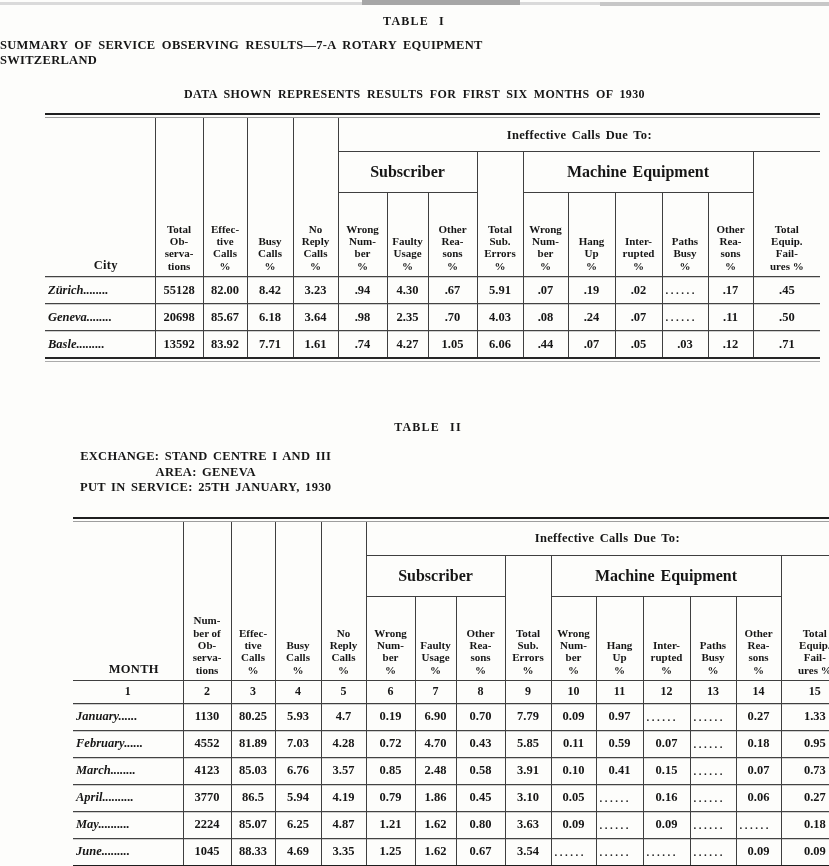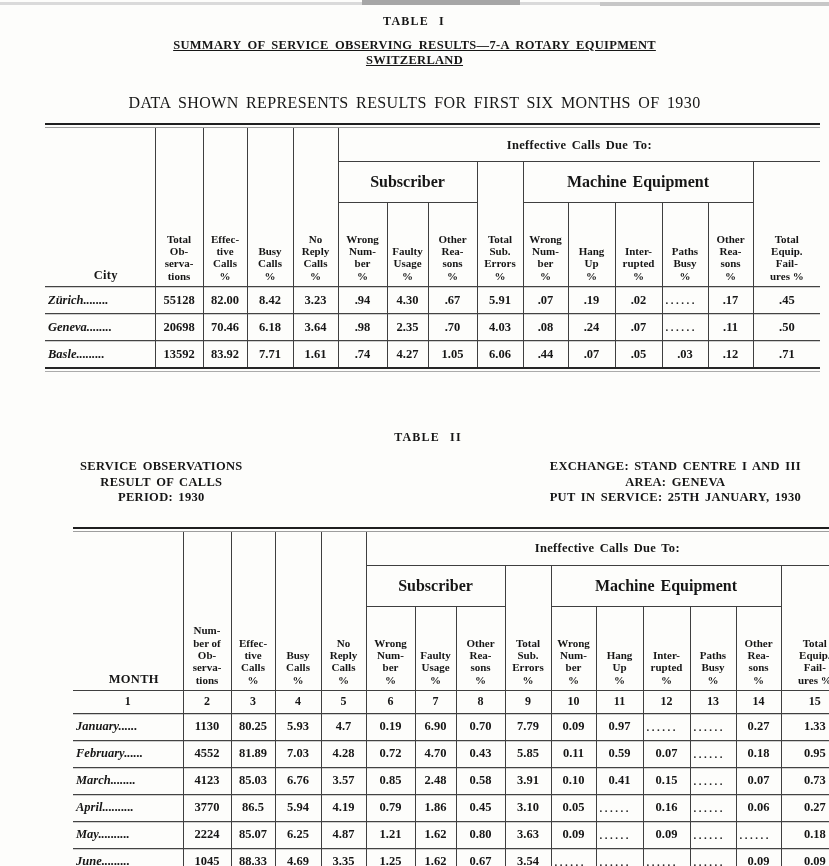--- a/index.html
+++ b/index.html
@@ -8,23 +8,23 @@
     background:#fdfdfb; color:#161616;
     font-family:"Liberation Serif","DejaVu Serif",serif;
   }
   
   .topbar { position:absolute; top:2px; left:0; width:829px; height:3px; background:#dadada; }
   .topbar .seg-a { position:absolute; left:362px; top:-2px; width:158px; height:5px; background:#a6a6a6; }
   .topbar .seg-b { position:absolute; left:600px; top:0; width:229px; height:4px; background:#c7c7c7; }
 
   .caption { margin:14px 1px 0 0; text-align:center; font-size:12px; font-weight:bold;
              letter-spacing:1.2px; word-spacing:6px; }
-  .titleblock { margin-top:9px; text-align:center; font-size:12.5px; font-weight:bold;
-                letter-spacing:.3px; word-spacing:3px; line-height:1.2;text-decoration:underline; }
-  .subtitle { margin-top:26px; text-align:center; font-size:16px; font-weight:normal;
+  .titleblock { margin-top:9px; font-size:12.5px; font-weight:bold;
+                letter-spacing:.3px; word-spacing:3px; line-height:1.2; }
+  .subtitle { margin-top:19px; text-align:center; font-size:12px; font-weight:bold;
               letter-spacing:.4px; word-spacing:3px; }
 
   .metarow { display:flex; justify-content:space-between; margin:14px 28px 0 52px; }
   .meta { text-align:center; font-size:12.5px; font-weight:bold; line-height:1.25;
           letter-spacing:.3px; word-spacing:2px; }
 
   .tblwrap { margin-left:45px; width:775px; }
   .t1wrap { margin-top:11px; }
   .t2wrap { margin-top:21px; }
   .rule-top  { height:2px; border-top:2px solid #1f1f1f; border-bottom:1px solid #9e9e9e; }
@@ -166,21 +166,21 @@
               <td>.07</td>
               <td>.19</td>
               <td>.02</td>
               <td class="dots">......</td>
               <td>.17</td>
               <td>.45</td>
             </tr>
             <tr>
               <td class="lbl c1">Geneva........</td>
               <td>20698</td>
-              <td>70.46</td>
+              <td>85.67</td>
               <td>6.18</td>
               <td>3.64</td>
               <td>.98</td>
               <td>2.35</td>
               <td>.70</td>
               <td>4.03</td>
               <td>.08</td>
               <td>.24</td>
               <td>.07</td>
               <td class="dots">......</td>
@@ -207,25 +207,20 @@
           </tbody>
       </table>
       <div class="rule-bot"></div>
     </div>
   </section>
 
   <section style="margin-top:58px;padding-left:28px;">
     <div class="caption">TABLE II</div>
 
     <div class="metarow">
-      <div class="meta">
-        <div>SERVICE OBSERVATIONS</div>
-        <div>RESULT OF CALLS</div>
-        <div>PERIOD: 1930</div>
-      </div>
       <div class="meta">
         <div>EXCHANGE: STAND CENTRE I AND III</div>
         <div>AREA: GENEVA</div>
         <div>PUT IN SERVICE: 25TH JANUARY, 1930</div>
       </div>
     </div>
 
     <div class="tblwrap t2wrap">
       <div class="rule-top"></div>
       <table>

